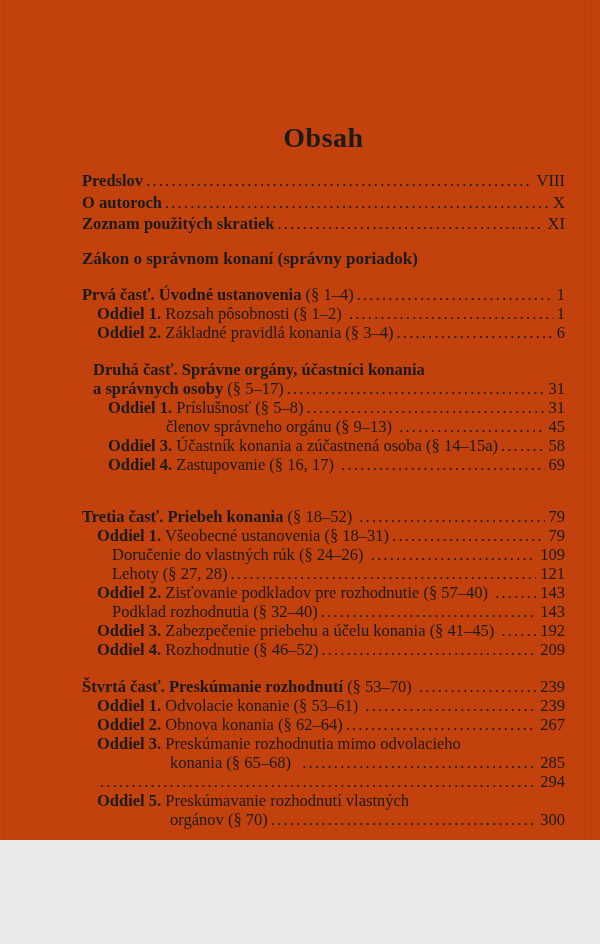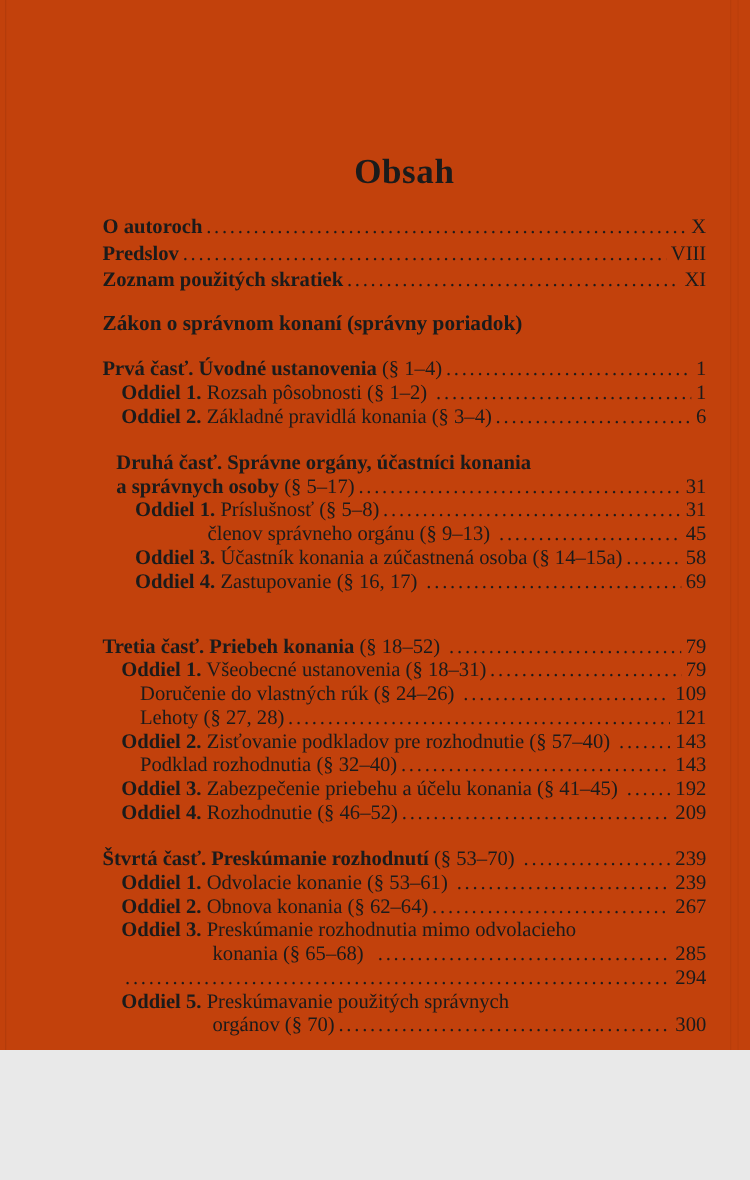--- a/index.html
+++ b/index.html
@@ -75,28 +75,28 @@
 
 <div class="page">
   <div class="edge edge-left"></div>
   <div class="edge edge-r1"></div>
   <div class="edge edge-r2"></div>
 
   <div class="content">
     <h1 class="title">Obsah</h1>
     <div class="front-matter" id="front-matter">
         <div class="toc-line indent-0">
+    <span class="toc-text"><b class="toc-bold">Predslov</b><span></span></span>
+    <span class="toc-dots"></span>
+    <span class="toc-page">VIII</span>
+  </div>
+        <div class="toc-line indent-0">
     <span class="toc-text"><b class="toc-bold">O autoroch</b><span></span></span>
     <span class="toc-dots"></span>
     <span class="toc-page">X</span>
-  </div>
-        <div class="toc-line indent-0">
-    <span class="toc-text"><b class="toc-bold">Predslov</b><span></span></span>
-    <span class="toc-dots"></span>
-    <span class="toc-page">VIII</span>
   </div>
         <div class="toc-line indent-0">
     <span class="toc-text"><b class="toc-bold">Zoznam použitých skratiek</b><span></span></span>
     <span class="toc-dots"></span>
     <span class="toc-page">XI</span>
   </div>
       </div>
     <div class="law-heading">Zákon o správnom konaní (správny poriadok)</div>
     <div id="sections">
         <div class="toc-section">
@@ -212,21 +212,21 @@
           <div class="toc-line indent-4">
     <span class="toc-text"><b class="toc-bold"></b><span>konania (§ 65–68)  </span></span>
     <span class="toc-dots"></span>
     <span class="toc-page">285</span>
   </div>
           <div class="toc-line indent-1">
     <span class="toc-dots"></span>
     <span class="toc-page">294</span>
   </div>
           <div class="toc-line indent-1 no-leader">
-    <span class="toc-text"><b class="toc-bold">Oddiel 5.</b><span> Preskúmavanie použitých správnych</span></span>
+    <span class="toc-text"><b class="toc-bold">Oddiel 5.</b><span> Preskúmavanie rozhodnutí vlastných</span></span>
 
   </div>
           <div class="toc-line indent-4">
     <span class="toc-text"><b class="toc-bold"></b><span>orgánov (§ 70)</span></span>
     <span class="toc-dots"></span>
     <span class="toc-page">300</span>
   </div>
         </div>
       </div>
   </div>

